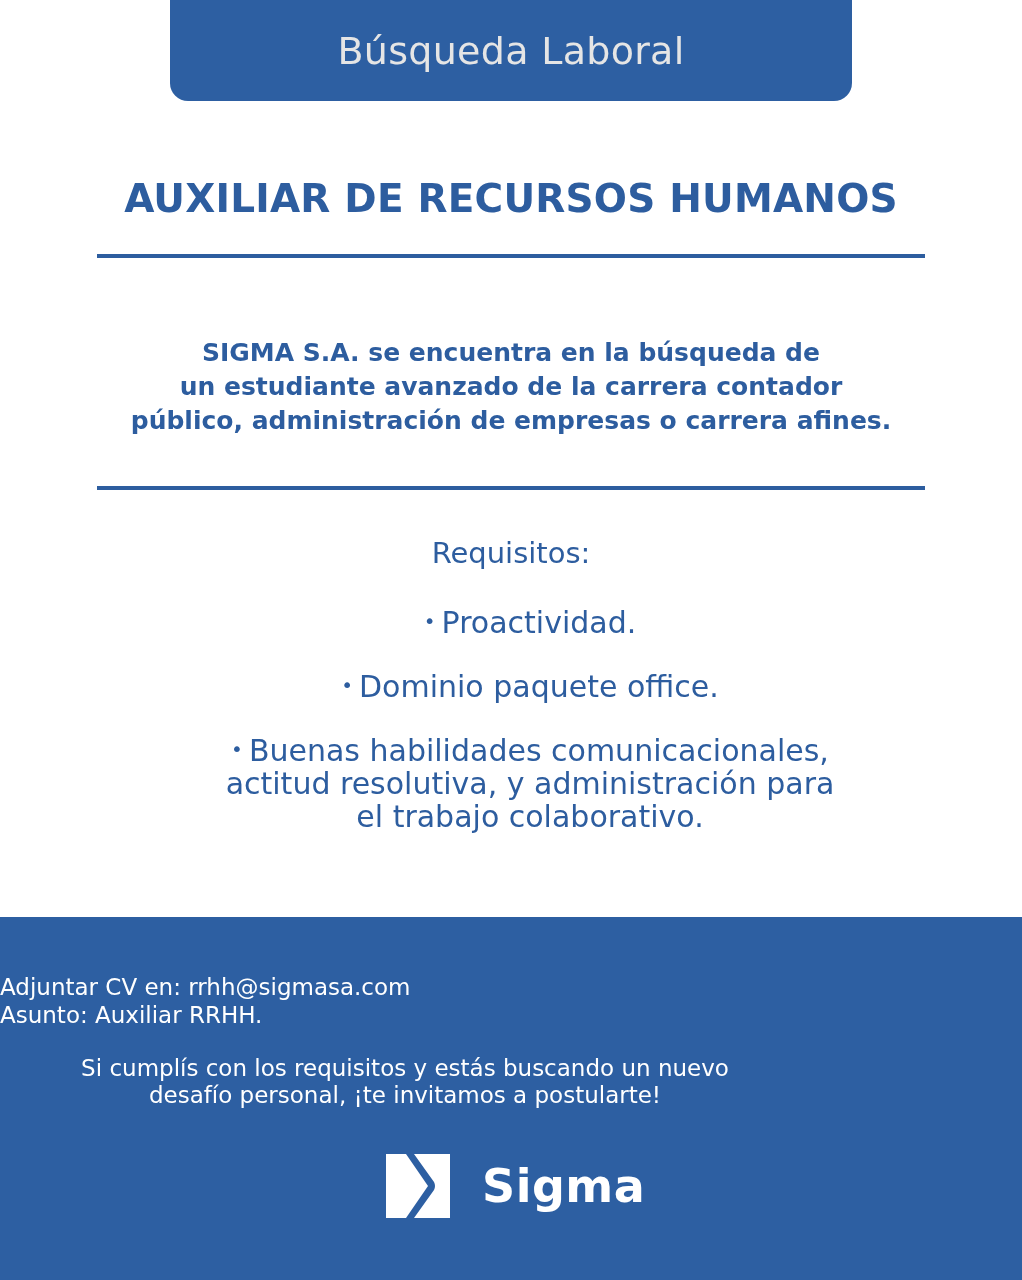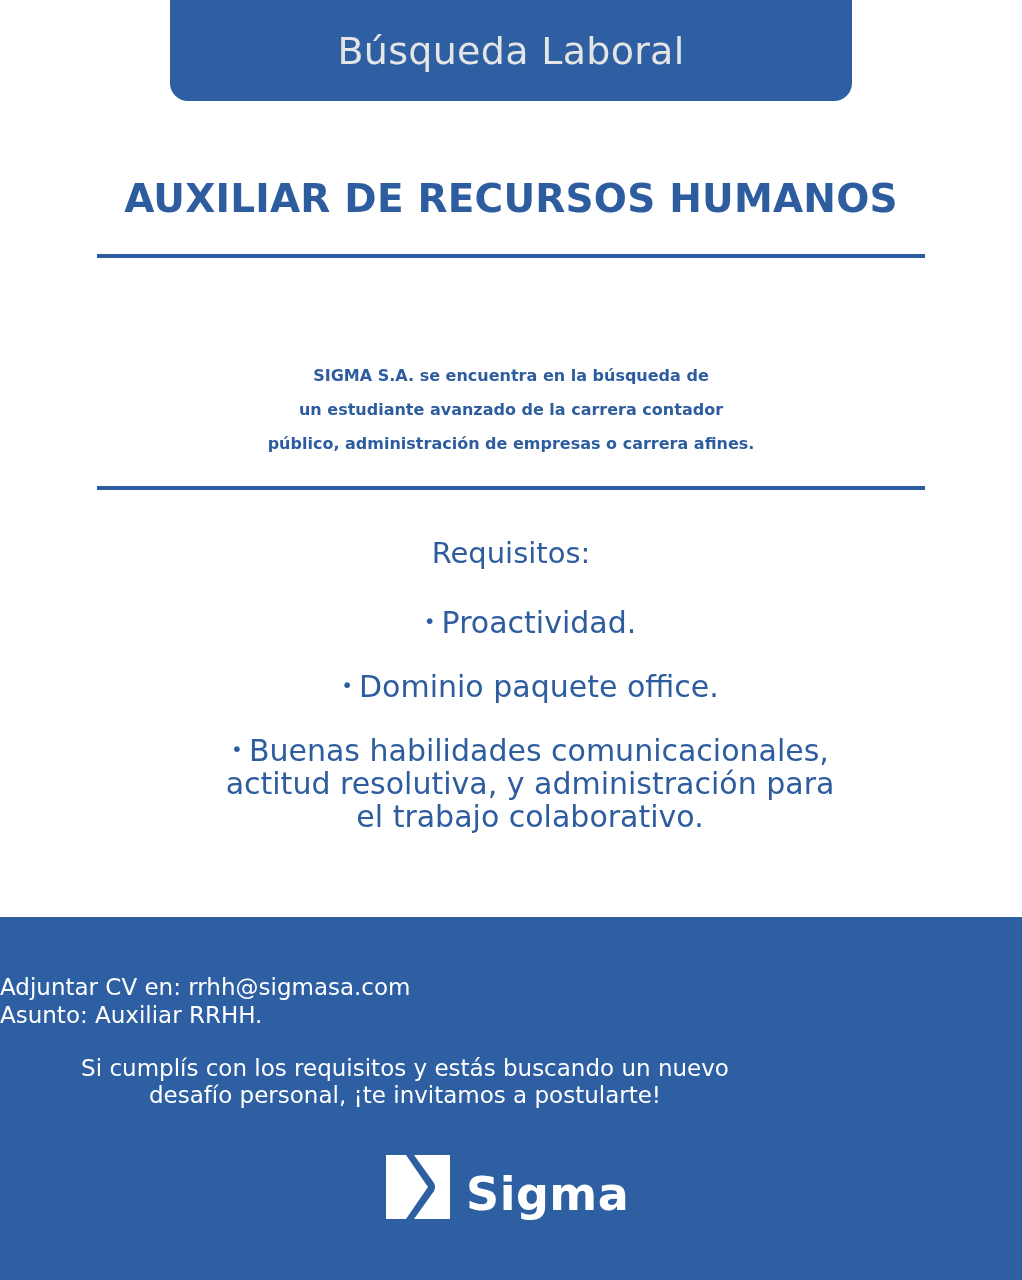--- a/index.html
+++ b/index.html
@@ -16,21 +16,21 @@
     .job-title {
       position: absolute; left: 0; top: 176px; width: 1022px; text-align: center;
       font-size: 39px; font-weight: bold; color: #2d5d9f; letter-spacing: 0.2px;
     }
     .divider { position: absolute; left: 97px; width: 828px; height: 4px; background: #2d5d9f; }
     .divider.d1 { top: 254px; }
     .divider.d2 { top: 486px; }
 
     .intro {
       position: absolute; left: 0; top: 336px; width: 1022px; text-align: center;
-      font-size: 16px; font-weight: bold; line-height: 34px; color: #2d5d9f; margin-top: 23px;
+      font-size: 25px; font-weight: bold; line-height: 34px; color: #2d5d9f;
     }
 
     .req-title {
       position: absolute; left: 0; top: 536px; width: 1022px; text-align: center;
       font-size: 29px; color: #2d5d9f;
     }
     .req-list { position: absolute; left: 0; top: 605px; width: 1022px; list-style: none; padding-left: 38px; }
     .req-item {
       text-align: center; font-size: 30px; line-height: 33px; color: #2d5d9f;
       margin-bottom: 30px;
@@ -44,21 +44,21 @@
     .contact {
       position: absolute; left: 0; top: 56px; width: 1022px; text-align: left;
       color: #ffffff; font-size: 23px; line-height: 28px;
     }
     .invite {
       position: absolute; left: 0; top: 138px; width: 810px; text-align: center;
       color: #ffffff; font-size: 23px; line-height: 27px;
     }
     .logo {
       position: absolute; left: 384px; top: 234px; height: 70px;
-      display: flex; align-items: flex-end;
+      display: flex; align-items: center; gap: 16px;
     }
     .logo svg { display: block; }
     .logo-text {
       color: #ffffff; font-family: "DejaVu Sans", sans-serif; font-weight: bold;
       font-size: 46px; margin-left: 14px; letter-spacing: 0.5px;
     }
   </style>
 </head>
 <body>
 

